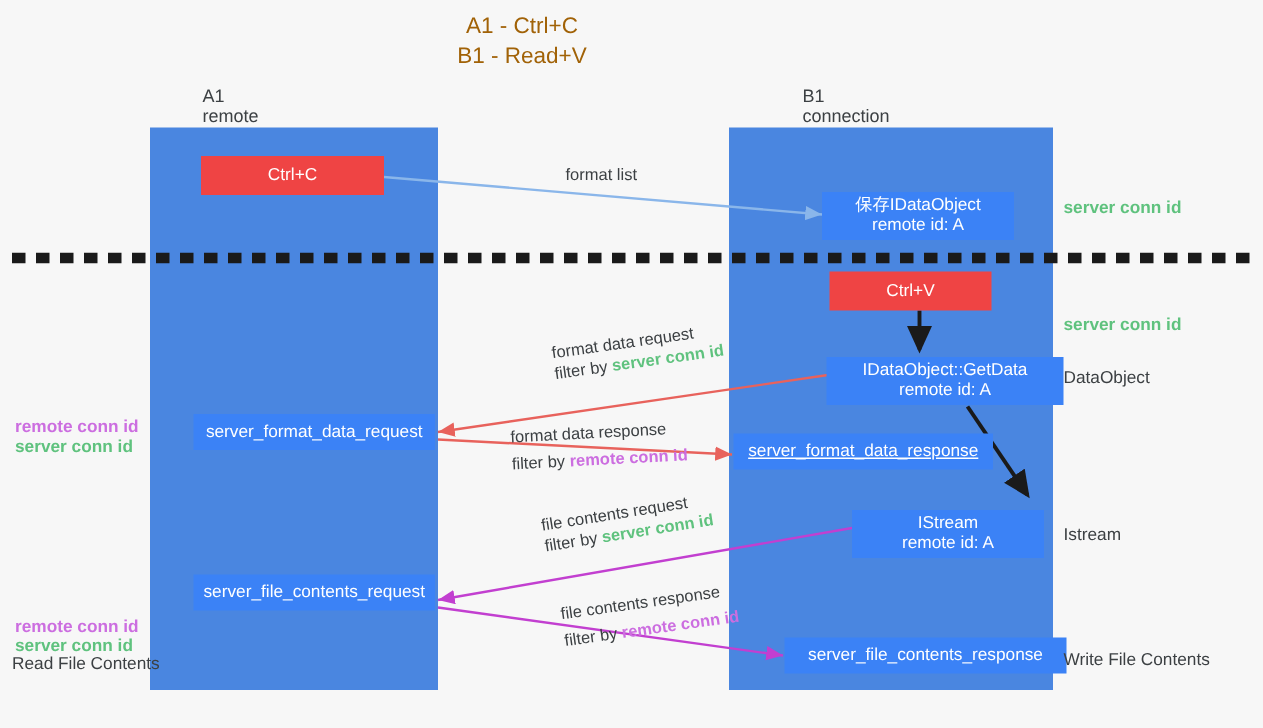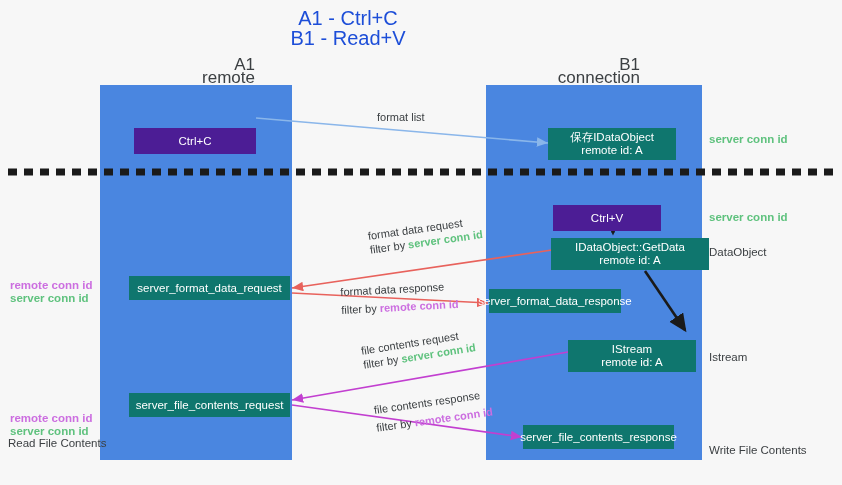--- a/index.html
+++ b/index.html
@@ -9,38 +9,38 @@
     font-family:"Liberation Sans", sans-serif;
     overflow:hidden;
     position:relative;
     color:#3c4043;
   }
   #stage{position:absolute;left:0;top:0;width:842px;height:485px;}
   svg.layer{position:absolute;left:0;top:0;width:842px;height:485px;pointer-events:none;}
 
   .title{
     position:absolute;left:0;top:8px;width:696px;
-    text-align:center;font-size:20px;line-height:20px;color:#1d4ed8;
+    text-align:center;font-size:15px;line-height:20px;color:#a16207;
   }
 
   .lane{
     position:absolute;background:#4a86e0;
   }
   .lane-head{
-    position:absolute;text-align:right;font-size:17px;line-height:13px;color:#3c4043;
+    position:absolute;text-align:left;font-size:12px;line-height:13px;color:#3c4043;
   }
 
   .node{
     position:absolute;box-sizing:border-box;
     display:flex;align-items:center;justify-content:center;
     text-align:center;color:#ffffff;font-size:11.5px;line-height:13px;
     padding:3px 4px;
   }
-  .node.orange{background:#0f766e;}
-  .node.green{background:#4c1d95;margin-top:24px;}
+  .node.orange{background:#3b82f6;}
+  .node.green{background:#ef4444;}
 
   .side-label{
     position:absolute;font-size:11.5px;line-height:14px;
   }
   .green-txt{color:#5fc27e;font-weight:bold;}
   .purple-txt{color:#cc6ee0;font-weight:bold;}
   .plain-txt{color:#3c4043;}
 
   .edge-label{
     position:absolute;font-size:11px;line-height:14px;color:#3c4043;
@@ -55,21 +55,21 @@
 
   <div class="title">
     <div>A1 - Ctrl+C</div>
     <div>B1 - Read+V</div>
   </div>
 
   <div class="lane-head" style="left:135px;top:58px;width:120px;">
     <div>A1</div>
     <div>remote</div>
   </div>
-  <div class="lane-head" style="left:520px;top:58px;width:120px;">
+  <div class="lane-head" style="left:535px;top:58px;width:120px;">
     <div>B1</div>
     <div>connection</div>
   </div>
 
   <div class="lane" style="left:100px;top:85px;width:192px;height:375px;"></div>
   <div class="lane" style="left:486px;top:85px;width:216px;height:375px;"></div>
 
   <svg class="layer" viewBox="0 0 842 485">
     <defs>
       <marker id="ah-blue" markerWidth="8" markerHeight="8" refX="7" refY="3" orient="auto">
@@ -118,34 +118,34 @@
 
   <div class="node orange" style="left:551px;top:238px;width:158px;height:32px;flex-direction:column;">
     <span>IDataObject::GetData</span>
     <span>remote id: A</span>
   </div>
 
   <div class="node orange" style="left:129px;top:276px;width:161px;height:24px;">
     <span>server_format_data_request</span>
   </div>
 
-  <div class="node orange" style="left:489px;top:289px;width:132px;height:24px;">
+  <div class="node orange" style="left:489px;top:289px;width:173px;height:24px;text-decoration:underline;">
     <span>server_format_data_response</span>
   </div>
 
   <div class="node orange" style="left:568px;top:340px;width:128px;height:32px;flex-direction:column;">
     <span>IStream</span>
     <span>remote id: A</span>
   </div>
 
-  <div class="node orange" style="left:129px;top:393px;width:161px;height:24px;">
+  <div class="node orange" style="left:129px;top:383px;width:161px;height:24px;">
     <span>server_file_contents_request</span>
   </div>
 
-  <div class="node orange" style="left:523px;top:425px;width:151px;height:24px;">
+  <div class="node orange" style="left:523px;top:425px;width:188px;height:24px;">
     <span>server_file_contents_response</span>
   </div>
 
   <div class="edge-label" style="left:377px;top:110px;">
     <span>format list</span>
   </div>
 
   <div class="edge-label" style="left:367px;top:229px;transform:rotate(-8deg);">
     <div>format data request</div>
     <div>
@@ -171,21 +171,21 @@
     <div>file contents response</div>
     <div style="margin-top:4px;">
       <span>filter by </span><b class="purple-txt">remote conn id</b>
     </div>
   </div>
 
   <div class="side-label green-txt" style="left:709px;top:132px;">server conn id</div>
   <div class="side-label green-txt" style="left:709px;top:210px;">server conn id</div>
   <div class="side-label plain-txt" style="left:709px;top:245px;">DataObject</div>
   <div class="side-label plain-txt" style="left:709px;top:350px;">Istream</div>
-  <div class="side-label plain-txt" style="left:709px;top:443px;">Write File Contents</div>
+  <div class="side-label plain-txt" style="left:709px;top:433px;">Write File Contents</div>
 
   <div class="side-label purple-txt" style="left:10px;top:278px;">remote conn id</div>
   <div class="side-label green-txt" style="left:10px;top:291px;">server conn id</div>
 
   <div class="side-label plain-txt" style="left:8px;top:392px;margin-top:44px;">Read File Contents</div>
   <div class="side-label purple-txt" style="left:10px;top:411px;">remote conn id</div>
   <div class="side-label green-txt" style="left:10px;top:424px;">server conn id</div>
 
 </div>
 

